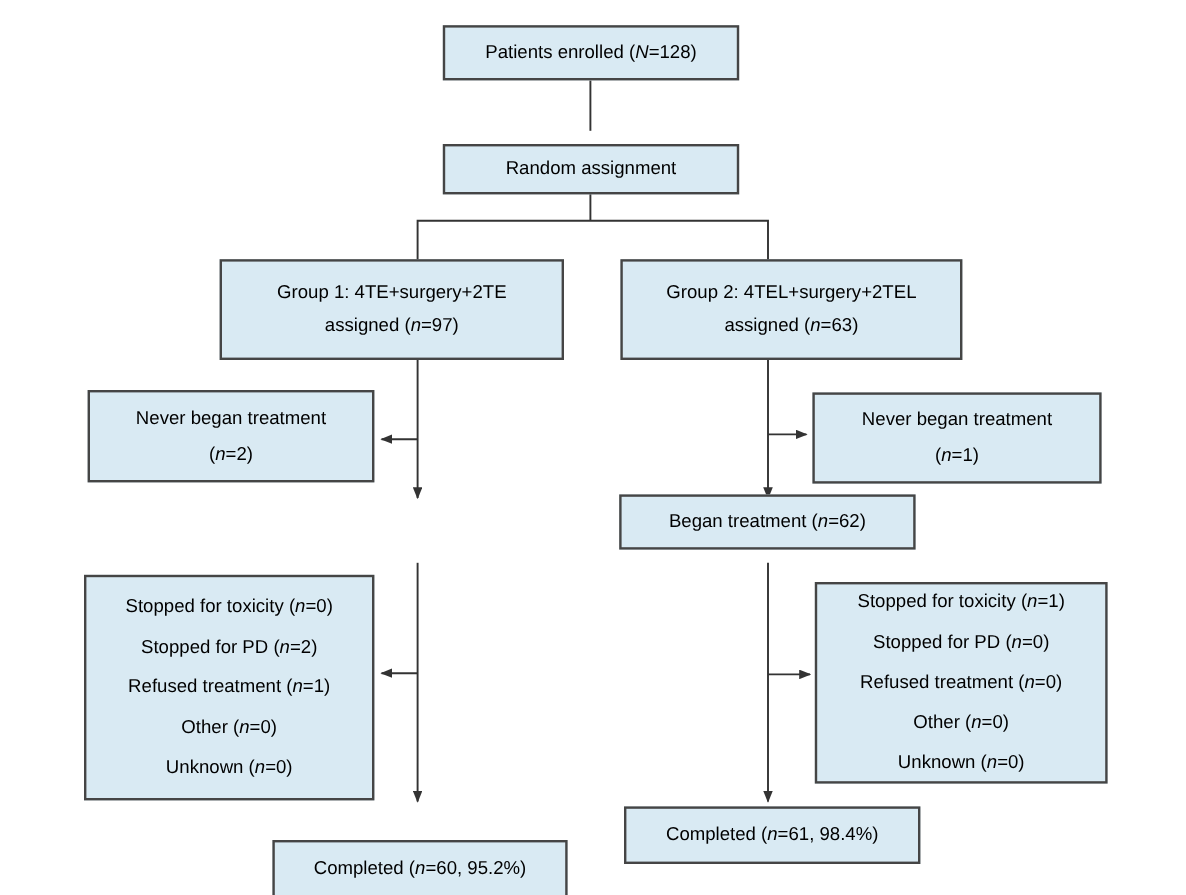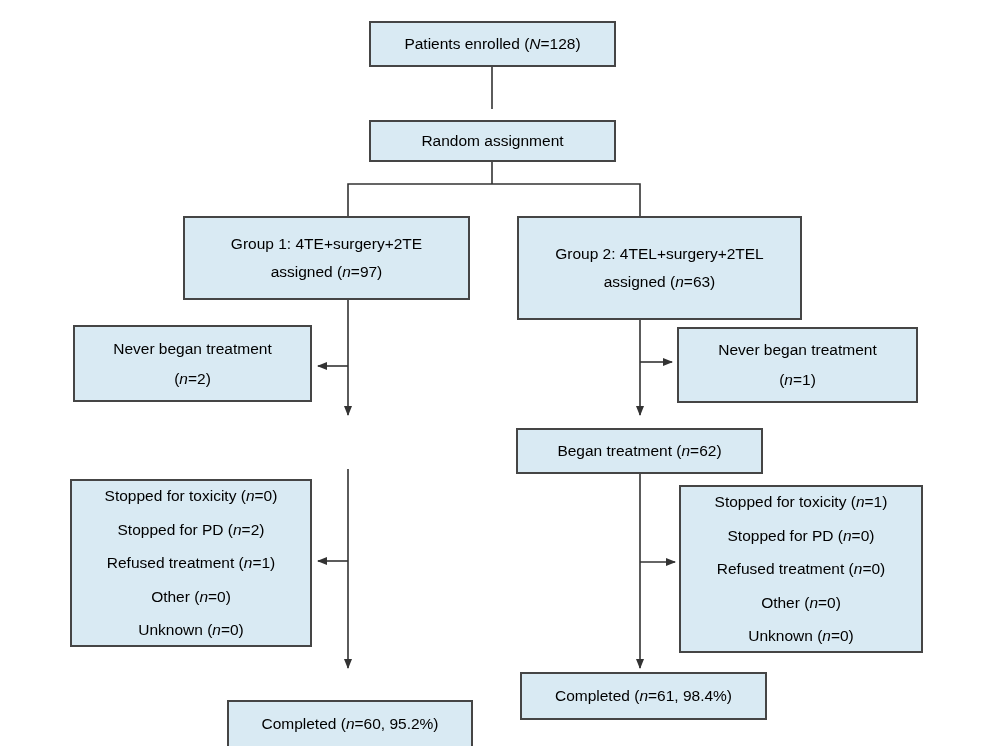--- a/index.html
+++ b/index.html
@@ -77,41 +77,41 @@
 
   <div class="box" style="left:369px;top:120px;width:247px;height:42px">
       <div class="bline"><span>Random assignment</span><span class="v"></span><span></span></div>
     </div>
 
   <div class="box" style="left:183px;top:216px;width:287px;height:84px">
       <div class="bline"><span>Group 1: 4TE+surgery+2TE</span><span class="v"></span><span></span></div>
       <div class="bline"><span>assigned (</span><span class="v">n</span><span>=97)</span></div>
     </div>
 
-  <div class="box" style="left:517px;top:216px;width:285px;height:104px">
+  <div class="box" style="left:517px;top:216px;width:285px;height:84px">
       <div class="bline"><span>Group 2: 4TEL+surgery+2TEL</span><span class="v"></span><span></span></div>
       <div class="bline"><span>assigned (</span><span class="v">n</span><span>=63)</span></div>
     </div>
 
   <div class="box mid" style="left:73px;top:325px;width:239px;height:77px">
       <div class="bline"><span>Never began treatment</span><span class="v"></span><span></span></div>
       <div class="bline"><span>(</span><span class="v">n</span><span>=2)</span></div>
     </div>
 
   <div class="box mid" style="left:677px;top:327px;width:241px;height:76px">
       <div class="bline"><span>Never began treatment</span><span class="v"></span><span></span></div>
       <div class="bline"><span>(</span><span class="v">n</span><span>=1)</span></div>
     </div>
 
 
-  <div class="box" style="left:516px;top:428px;width:247px;height:46px">
+  <div class="box" style="left:516px;top:412px;width:247px;height:46px">
       <div class="bline"><span>Began treatment (</span><span class="v">n</span><span>=62)</span></div>
     </div>
 
-  <div class="box tall" style="left:70px;top:479px;width:242px;height:168px">
+  <div class="box tall" style="left:70px;top:479px;width:242px;height:188px">
       <div class="bline"><span>Stopped for toxicity (</span><span class="v">n</span><span>=0)</span></div>
       <div class="bline"><span>Stopped for PD (</span><span class="v">n</span><span>=2)</span></div>
       <div class="bline"><span>Refused treatment (</span><span class="v">n</span><span>=1)</span></div>
       <div class="bline"><span>Other (</span><span class="v">n</span><span>=0)</span></div>
       <div class="bline"><span>Unknown (</span><span class="v">n</span><span>=0)</span></div>
     </div>
 
   <div class="box tall" style="left:679px;top:485px;width:244px;height:168px">
       <div class="bline"><span>Stopped for toxicity (</span><span class="v">n</span><span>=1)</span></div>
       <div class="bline"><span>Stopped for PD (</span><span class="v">n</span><span>=0)</span></div>

